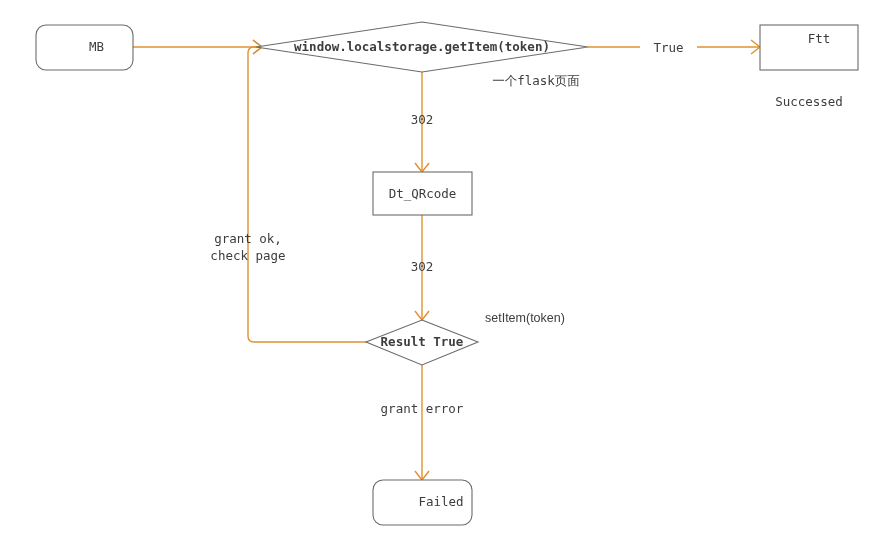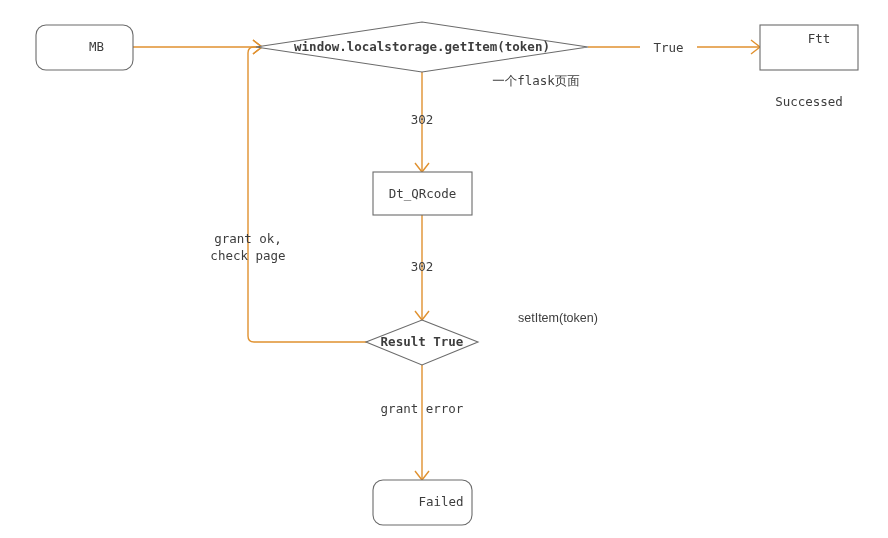--- a/index.html
+++ b/index.html
@@ -61,21 +61,20 @@
     color: #3d3d3d;
     text-align: center;
     line-height: 17px;
     white-space: pre;
     letter-spacing: 0px;
   }
   .edge-text.sans {
     font-family: "Liberation Sans", sans-serif;
     font-size: 12.5px;
     letter-spacing: 0px;
-    margin-left: 33px;
   }
   .diamond-text {
     position: absolute;
     font-family: "DejaVu Sans Mono", monospace;
     font-size: 12.5px;
     color: #3d3d3d;
     text-align: center;
     white-space: pre;
     line-height: 16px;
     font-weight: bold;

